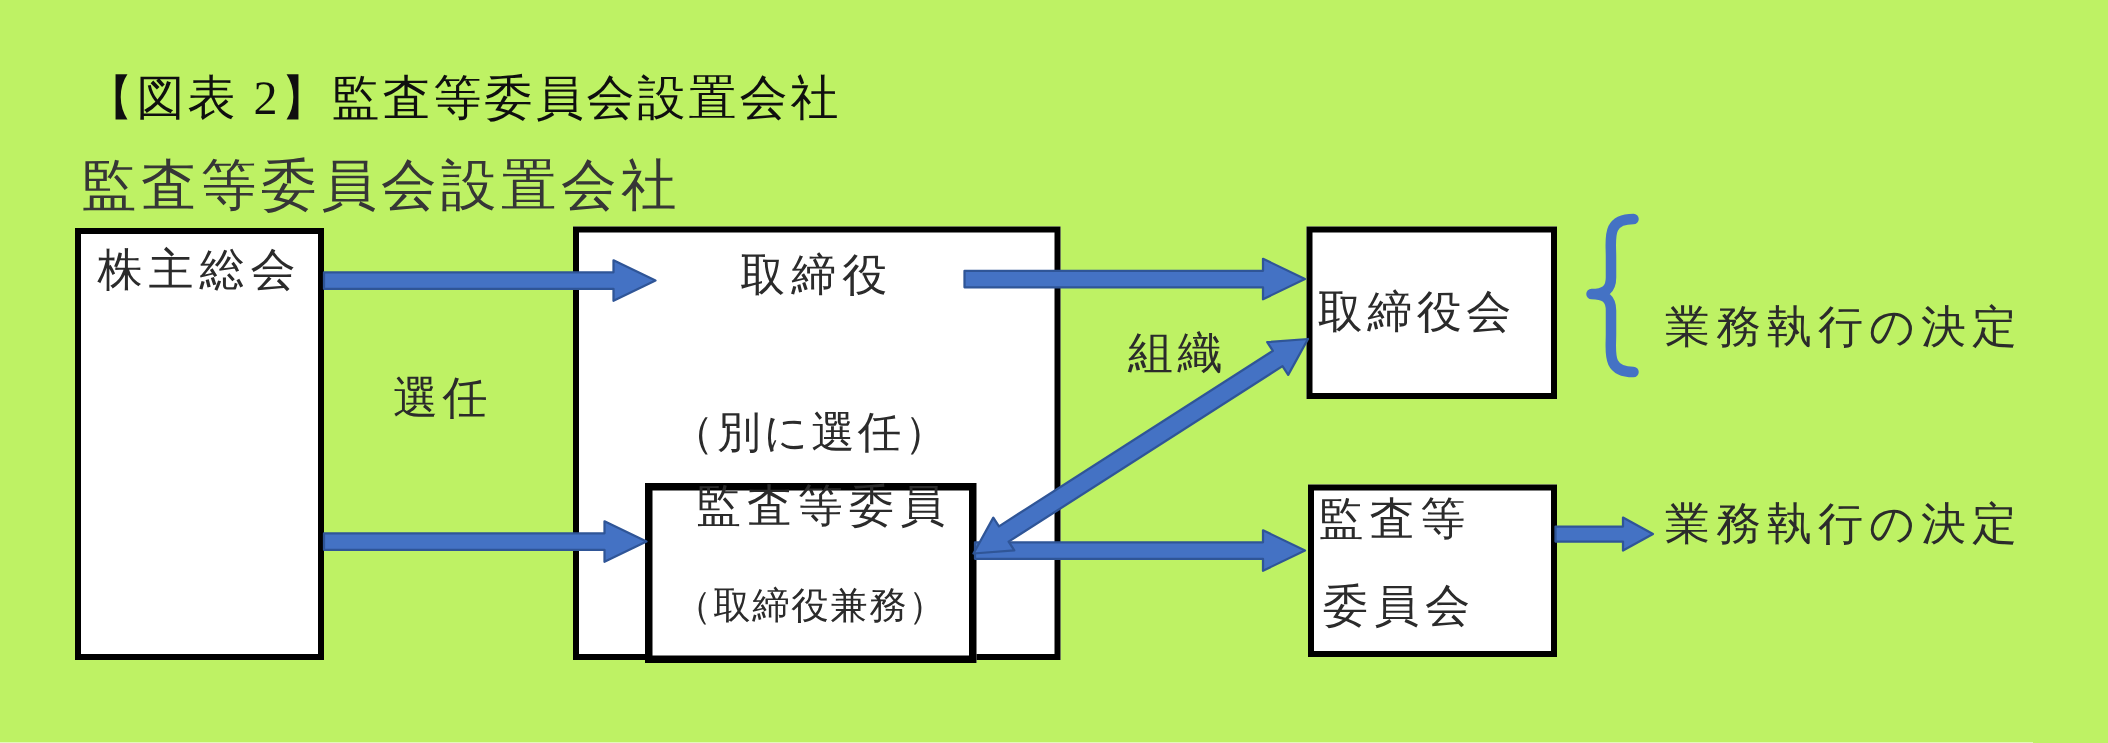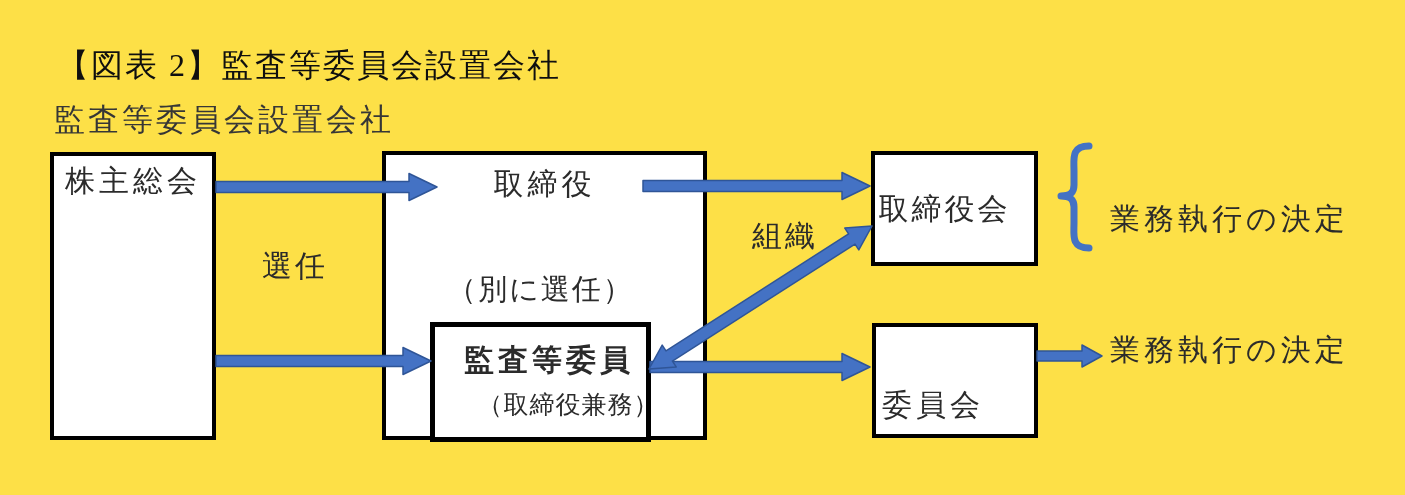--- a/index.html
+++ b/index.html
@@ -1,38 +1,38 @@
 <!DOCTYPE html>
 <html><head>
 <meta charset="utf-8">
 <style>
   html, body { margin: 0; padding: 0; background: #ffffff; }
   .stage {
     position: relative;
     width: 1405px;
     height: 495px;
-    background: #fde047;
+    background: #bef264;
     overflow: hidden;
     font-family: "Liberation Sans", "DejaVu Sans", sans-serif;
     color: #2b2b2b;
   }
   .title {
     position: absolute;
     left: 57px; top: 44px;
     font-family: "Liberation Serif", "DejaVu Serif", serif;
     font-size: 32px;
     letter-spacing: 2px;
     color: #0f0f0f;
     white-space: nowrap;
     z-index: 4;
   }
   .subtitle {
     position: absolute;
     left: 54px; top: 99px;
-    font-size: 31px;
+    font-size: 37px;
     letter-spacing: 3px;
     color: #363636;
     white-space: nowrap;
     z-index: 4;
   }
   .box {
     position: absolute;
     border: 4px solid #000000;
     background: #ffffff;
     box-sizing: border-box;
@@ -49,22 +49,22 @@
     letter-spacing: 4px;
     color: #2b2b2b;
     white-space: nowrap;
     z-index: 4;
     line-height: 1.1;
   }
   .centered { text-align: center; }
   .lbl-shareholders { left: 50px;  top: 164px; width: 166px; }
   .lbl-directors    { left: 382px; top: 167px; width: 325px; }
   .lbl-note-sep     { left: 421px; top: 274px; width: 239px; font-size: 29px; letter-spacing: 2px; }
-  .lbl-audit-members{ left: 430px; top: 343px; width: 238px; font-weight: bold; }
-  .lbl-audit-sub    { left: 430px; top: 391px; width: 221px; font-size: 25px; letter-spacing: 1px; padding-left: 28px; }
+  .lbl-audit-members{ left: 430px; top: 321px; width: 238px; }
+  .lbl-audit-sub    { left: 430px; top: 391px; width: 221px; font-size: 25px; letter-spacing: 1px; }
   .lbl-board        { left: 871px; top: 192px; width: 147px; letter-spacing: 3px; }
   .lbl-comm-1       { left: 879px; top: 330px; }
   .lbl-comm-2       { left: 882px; top: 388px; }
   .lbl-appointment  { left: 262px; top: 249px; letter-spacing: 3px; }
   .lbl-organize     { left: 752px; top: 219px; letter-spacing: 3px; }
   .lbl-decision     { left: 1110px; top: 162px; margin-top: 40px; }
   .lbl-supervision  { left: 1110px; top: 217px; }
   .lbl-audit-out    { left: 1110px; top: 333px; }
 
   svg.overlay {
@@ -104,20 +104,21 @@
 
     <path d="M 1089 146 C 1071 146 1074 159 1074 171 L 1074 185 C 1074 193 1070 196 1061 196 C 1070 196 1074 199 1074 207 L 1074 223 C 1074 235 1071 248 1089 248" fill="none" stroke="#4472C4" stroke-width="7" stroke-linecap="round" stroke-linejoin="round"></path>
   </svg>
 
   <div class="node-label centered lbl-shareholders">株主総会</div>
   <div class="node-label centered lbl-directors">取締役</div>
   <div class="node-label centered lbl-note-sep">（別に選任）</div>
   <div class="node-label centered lbl-audit-members">監査等委員</div>
   <div class="node-label centered lbl-audit-sub">（取締役兼務）</div>
   <div class="node-label centered lbl-board">取締役会</div>
+  <div class="node-label lbl-comm-1">監査等</div>
   <div class="node-label lbl-comm-2">委員会</div>
 
   <div class="node-label lbl-appointment">選任</div>
   <div class="node-label lbl-organize">組織</div>
 
   <div class="node-label lbl-decision">業務執行の決定</div>
   <div class="node-label lbl-audit-out">業務執行の決定</div>
 
 </div>
 

